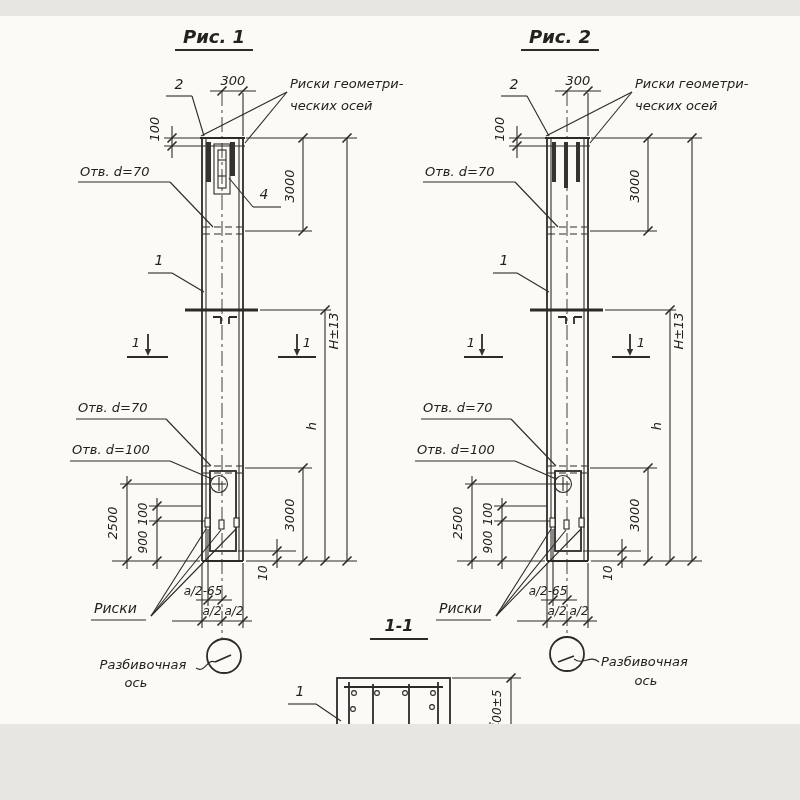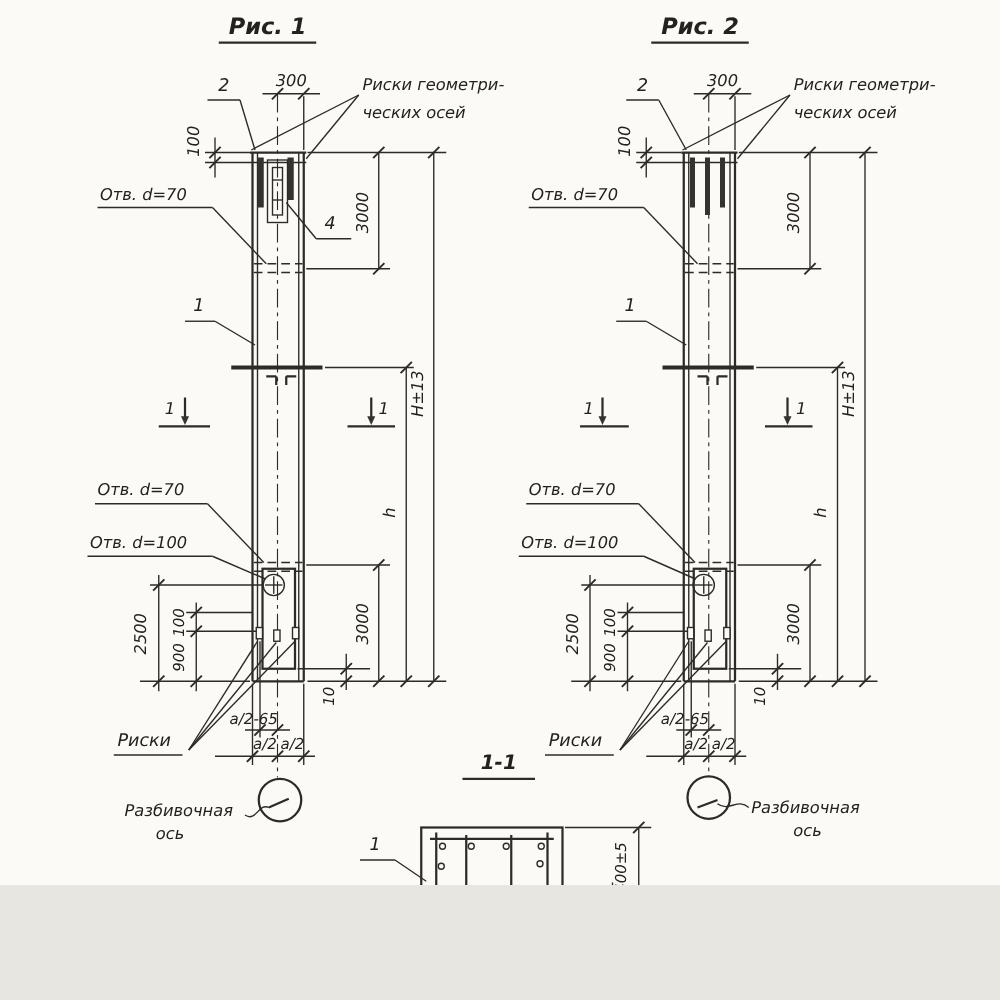--- a/index.html
+++ b/index.html
@@ -1,17 +1,17 @@
 <!DOCTYPE html>
 <html><head>
 <meta charset="utf-8">
 <style>
   html,body{margin:0;padding:0;background:#e8e6e0;}
   .sheet{position:relative;width:800px;height:708px;background:#fbfaf6;overflow:hidden;
-         font-family:"DejaVu Sans",sans-serif;}
+         font-family:"DejaVu Sans",sans-serif;margin-top:16px;}
   svg{position:absolute;left:0;top:0;}
   .ln{stroke:#2c2b28;stroke-width:1.1;fill:none;stroke-linecap:butt;}
   .md{stroke-width:1.8;}
   .th{stroke-width:3.2;}
   .dash{stroke-dasharray:7 4;}
   .dd{stroke-dasharray:15 4 3 4;stroke-width:0.9;}
   .bar{fill:#35332f;stroke:none;}
   .tk{stroke:#2c2b28;stroke-width:1.6;}
   text{font-family:"DejaVu Sans",sans-serif;font-style:italic;fill:#23221f;}
   .mid{text-anchor:middle;}

